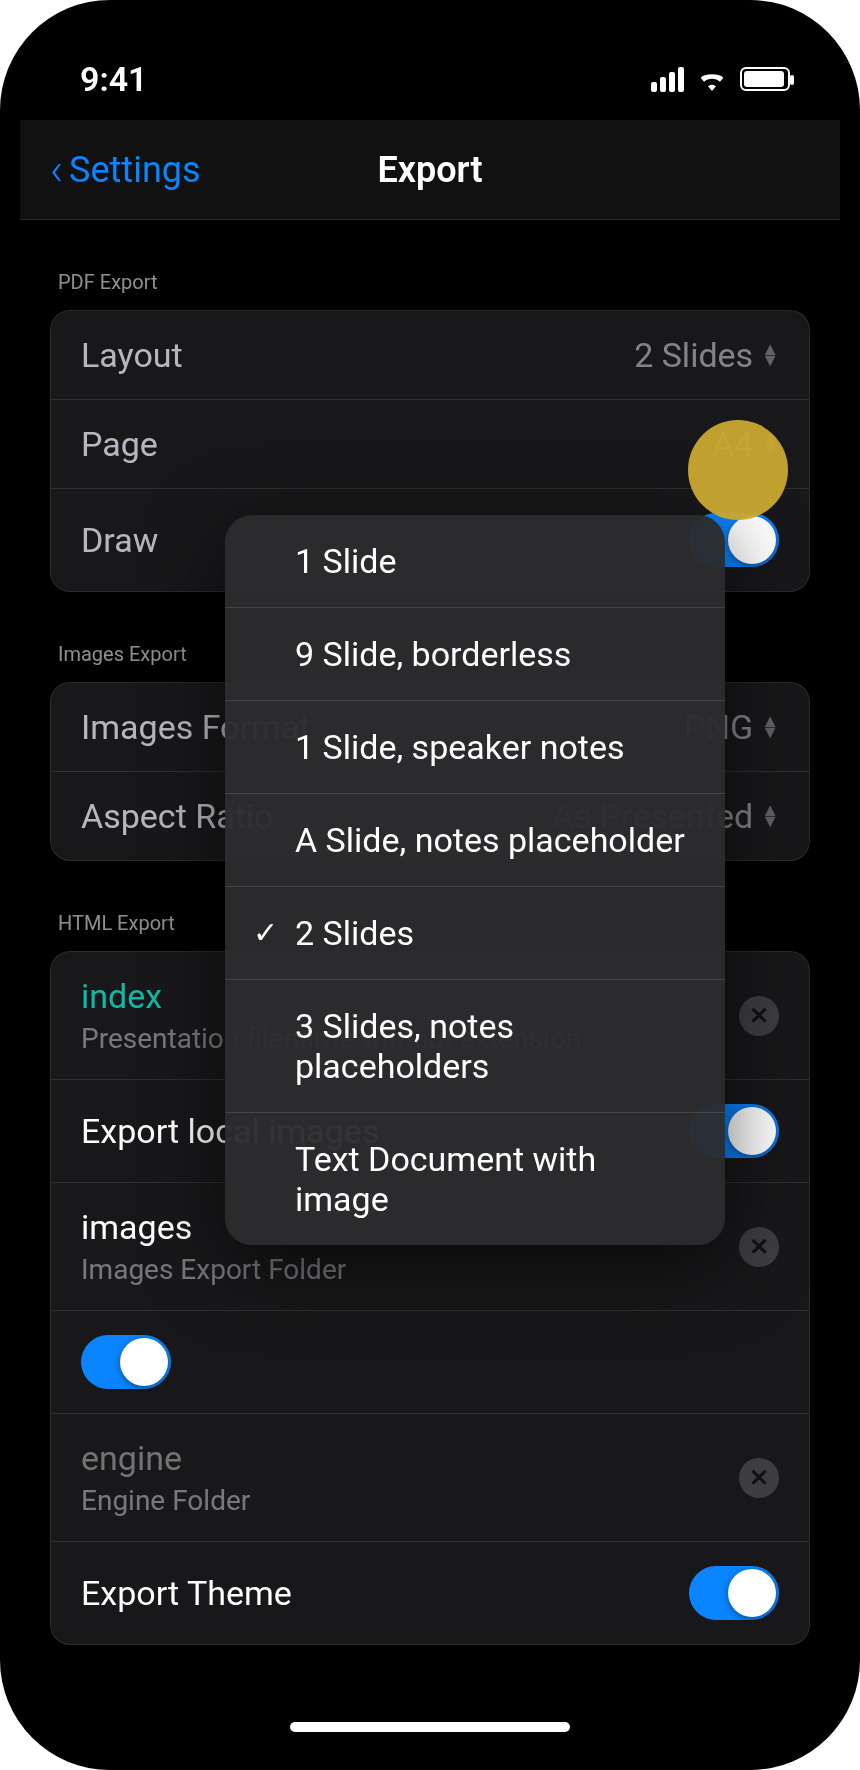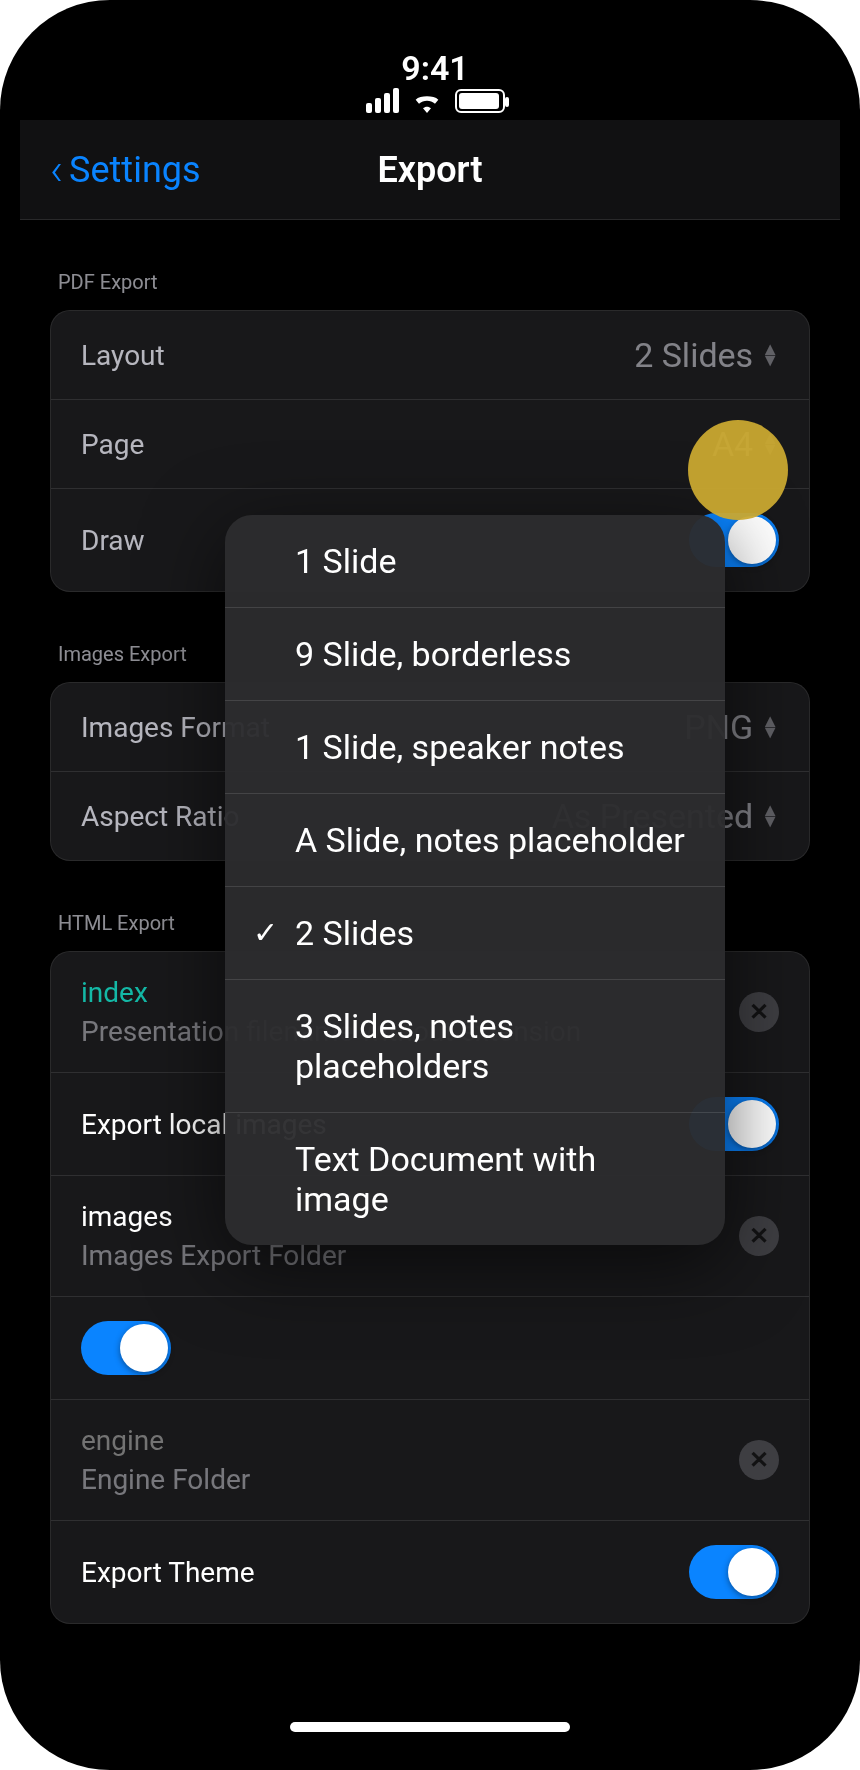--- a/index.html
+++ b/index.html
@@ -15,21 +15,20 @@
   background: #000;
   border-radius: 90px;
   overflow: hidden;
   position: relative;
 }
 .statusbar {
   display: flex; justify-content: space-between; align-items: center;
   padding: 28px 50px 10px 60px;
   height: 100px;
   color: #fff;
-  flex-direction: column;
 }
 .statusbar .time { font-size: 34px; font-weight: 600; }
 .statusbar .right { display: flex; align-items: center; gap: 12px; }
 .signal { display: inline-flex; align-items: flex-end; gap: 3px; }
 .signal span { width: 6px; background: #fff; border-radius: 2px; display: inline-block; }
 .signal span:nth-child(1){height:10px;} .signal span:nth-child(2){height:15px;} .signal span:nth-child(3){height:20px;} .signal span:nth-child(4){height:25px;}
 .wifi-svg { fill:#fff; }
 .battery { width:50px; height:24px; border:2px solid #fff; border-radius:6px; position:relative; }
 .battery::after { content:""; position:absolute; right:-6px; top:6px; width:4px; height:10px; background:#fff; border-radius:2px; }
 .battery .fill { position:absolute; background:#fff; border-radius:3px; top:2px; left:2px; bottom:2px; width:40px; }
@@ -44,21 +43,21 @@
 }
 .navbar .back { display:flex; align-items:center; gap:6px; color:#0a84ff; font-size:36px; cursor:pointer;}
 .navbar .back .chevron { font-size:44px; font-weight:300; line-height:1; }
 .navbar .title { position:absolute; left:0; right:0; text-align:center; color:#fff; font-size:36px; font-weight:600; pointer-events:none;}
 
 .content { padding: 0 30px 40px; overflow:hidden; height: calc(100% - 200px); }
 .section-header { color: rgba(235,235,245,0.6); font-size: 20px; font-weight:400; padding: 50px 8px 16px; }
 .section { background: rgba(28,28,30,0.85); border-radius: 20px; border: 1px solid rgba(255,255,255,0.08); overflow:hidden; }
 .row { display:flex; align-items:center; justify-content:space-between; padding: 24px 30px; min-height: 80px; }
 .row + .row { border-top: 1px solid rgba(255,255,255,0.1); justify-content: space-between; }
-.row-label { color: rgba(235,235,245,0.75); font-size: 28px; }
+.row-label { color: rgba(235,235,245,0.75); font-size: 34px; }
 .row-value { color: rgba(235,235,245,0.5); font-size: 34px; display:flex; align-items:center; gap:8px;}
 .row-subtitle { color: rgba(235,235,245,0.45); font-size: 28px; margin-top:6px; }
 .row-stack { display:flex; flex-direction:column; align-items:flex-start; }
 
 .toggle { width:90px; height:54px; border-radius:27px; background:#0a84ff; position:relative; cursor:pointer; }
 .toggle .knob { position:absolute; width:48px; height:48px; background:#fff; border-radius:50%; top:3px; right:3px; box-shadow:0 2px 6px rgba(0,0,0,0.4);}
 
 .clear-btn { width:40px; height:40px; border-radius:50%; background:rgba(120,120,128,0.4); display:flex; align-items:center; justify-content:center; cursor:pointer; }
 .clear-btn span { color:rgba(0,0,0,0.7); font-size:24px; font-weight:bold; }
 

